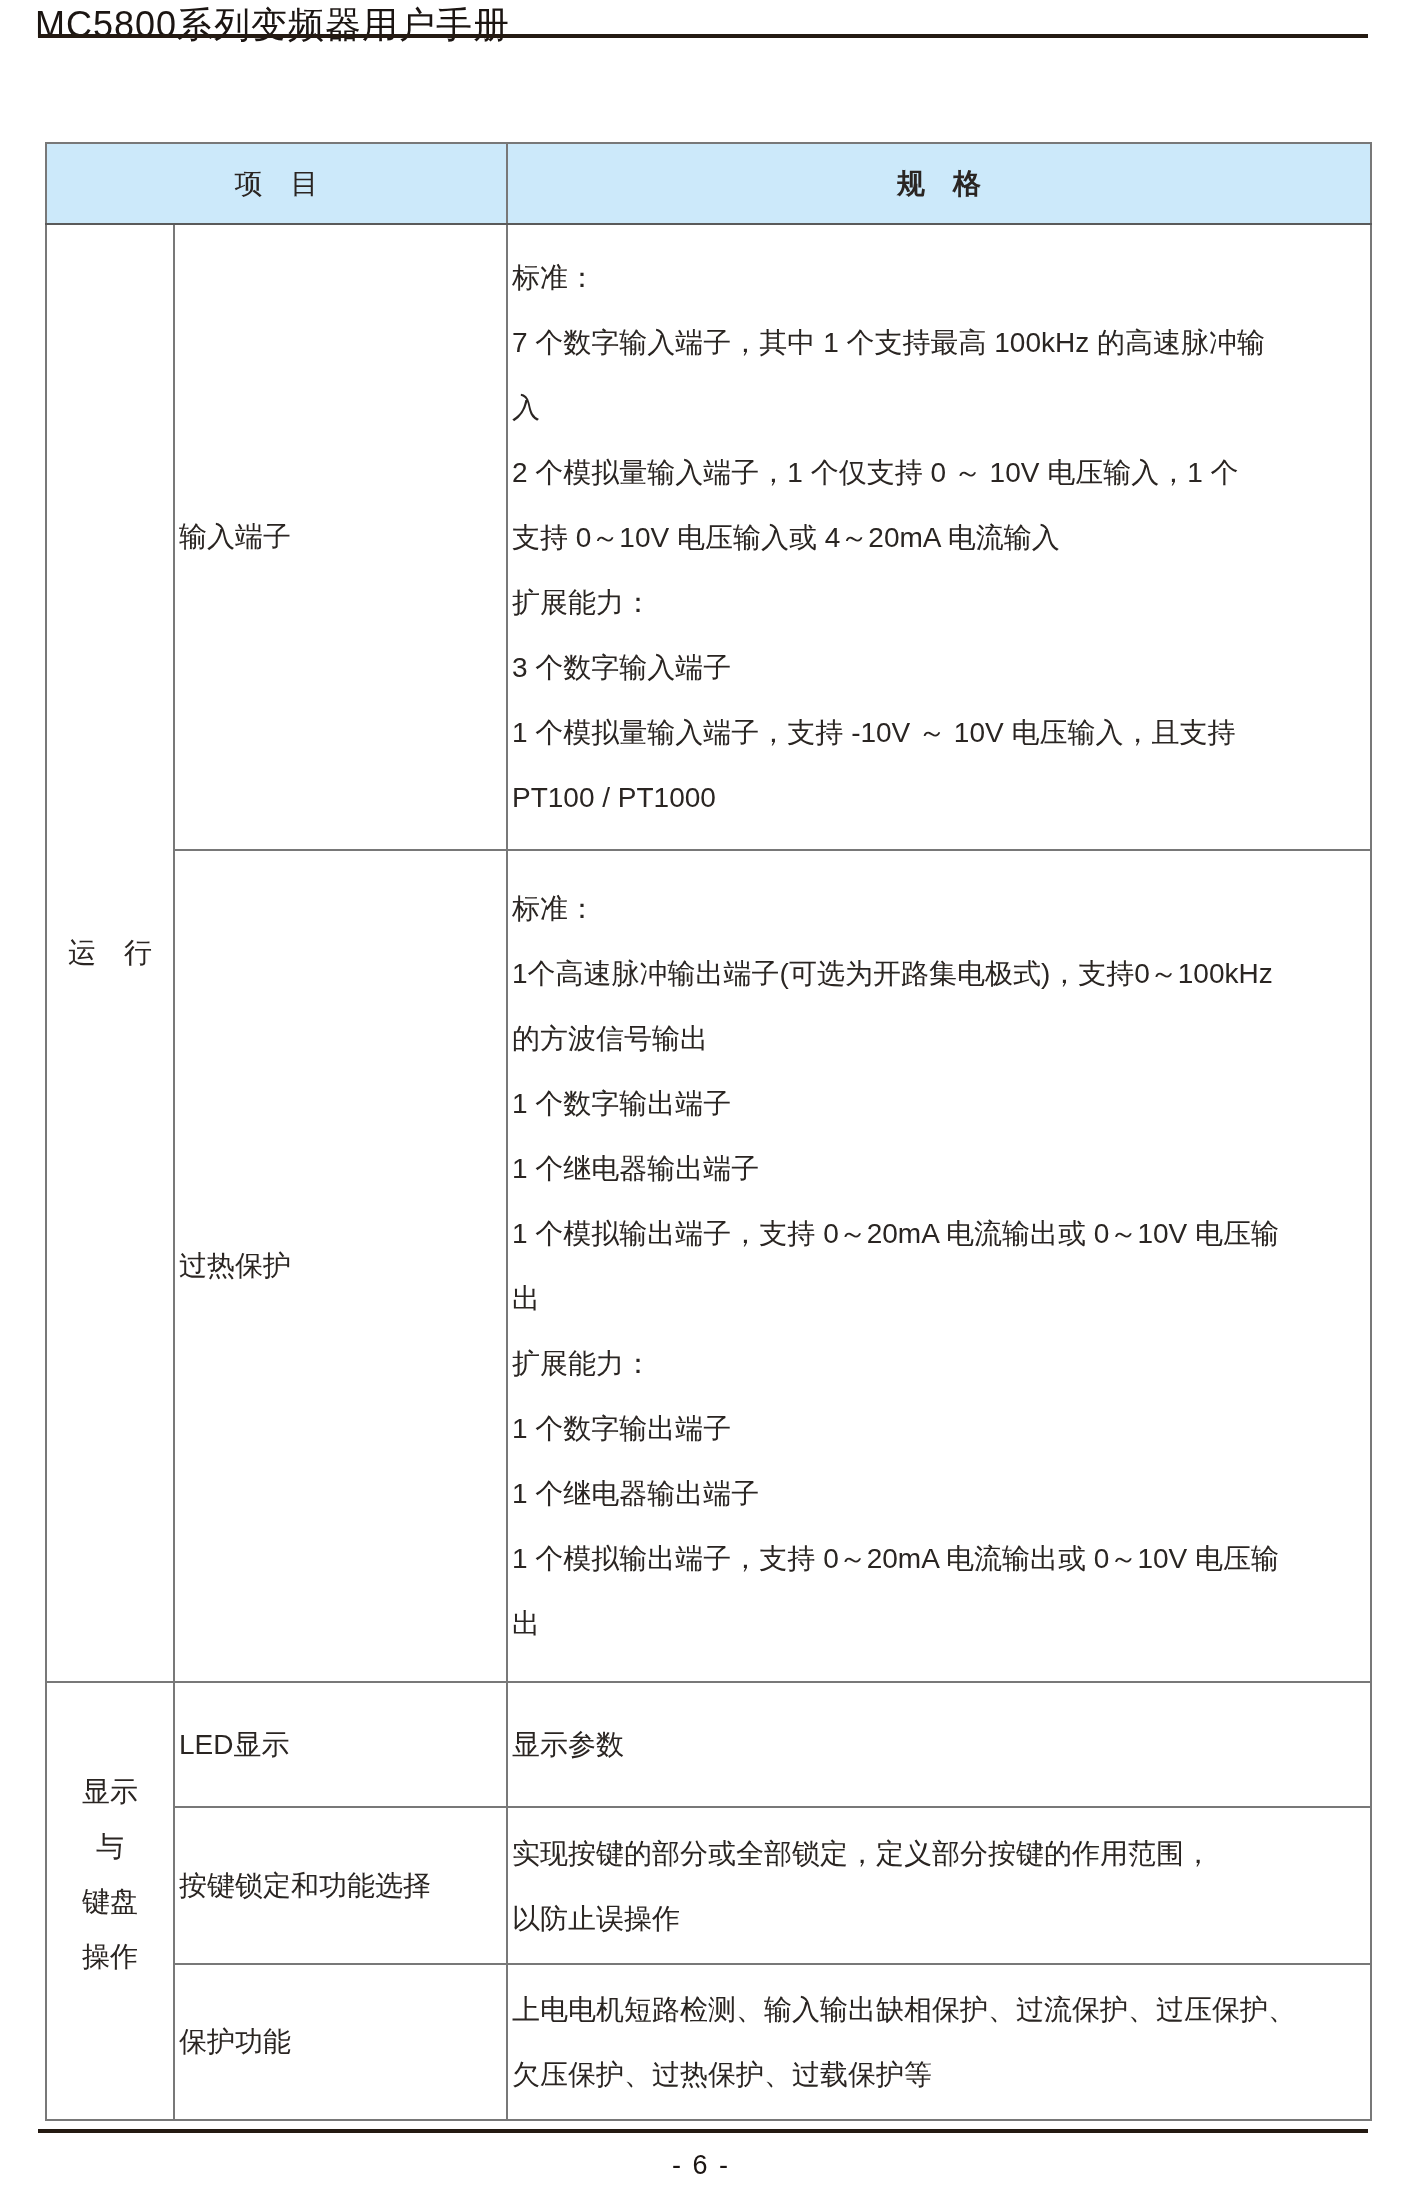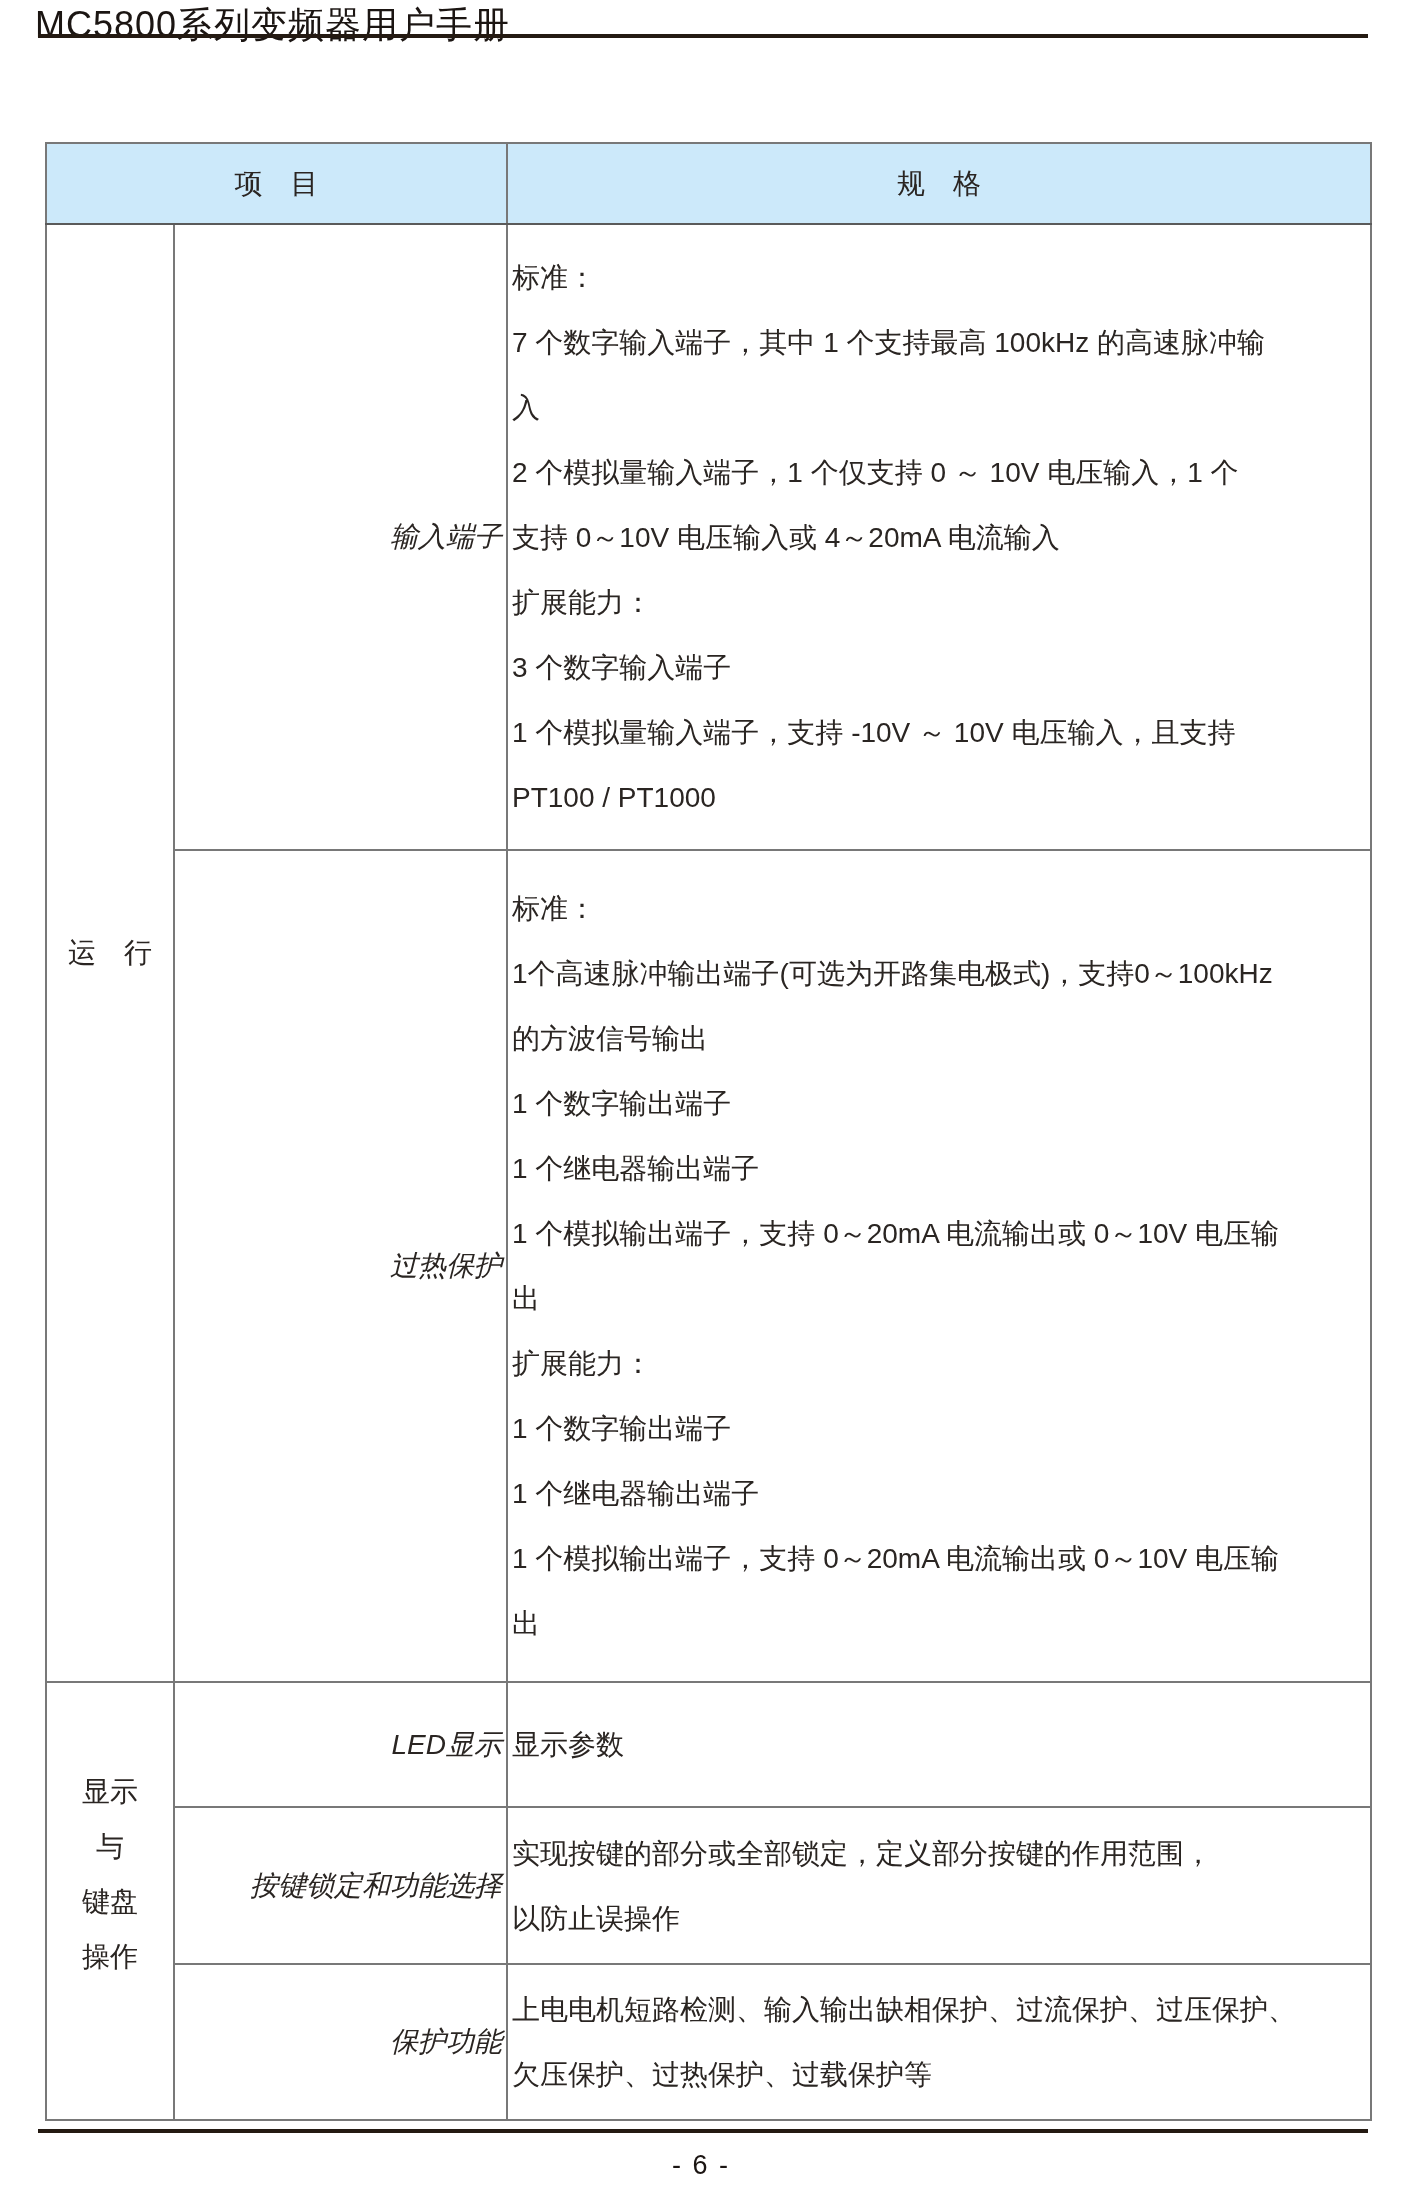--- a/index.html
+++ b/index.html
@@ -26,30 +26,30 @@
   }
   table.spec-table td{
     border:2px solid #787878;
     padding:4px;vertical-align:middle;
   }
   tr.thead td{
     background:#cce9fa;height:71px;text-align:center;
     border-bottom:2px solid #5a5a5a;
   }
   td.th-item{padding-right:85px;}
-  td.th-spec{padding-left:30px;}
+  td.th-spec{padding-left:30px;font-weight:bold;}
   tr.row-input td{height:616px;}
   tr.row-output td{height:822px;}
   tr.row-led td{height:115px;}
   tr.row-keylock td{height:147px;}
   tr.row-protect td{height:146px;}
   td.c1{text-align:center;}
   td.c1.stack{padding-bottom:58px;}
   td.c1.stack .line{line-height:55px;}
-  td.c2{text-align:right;padding-left:34px;font-style:italic;}
+  td.c2{text-align:left;padding-left:34px;}
   td.c3{text-align:left;padding-left:17px;padding-right:6px;}
   td.c3 .line{line-height:65px;white-space:nowrap;}
 </style>
 </head>
 <body>
 
 <div class="doc-title">MC5800系列变频器用户手册</div>
 <div class="rule rule-top"></div>
 
 <div class="spec-table-wrap">

